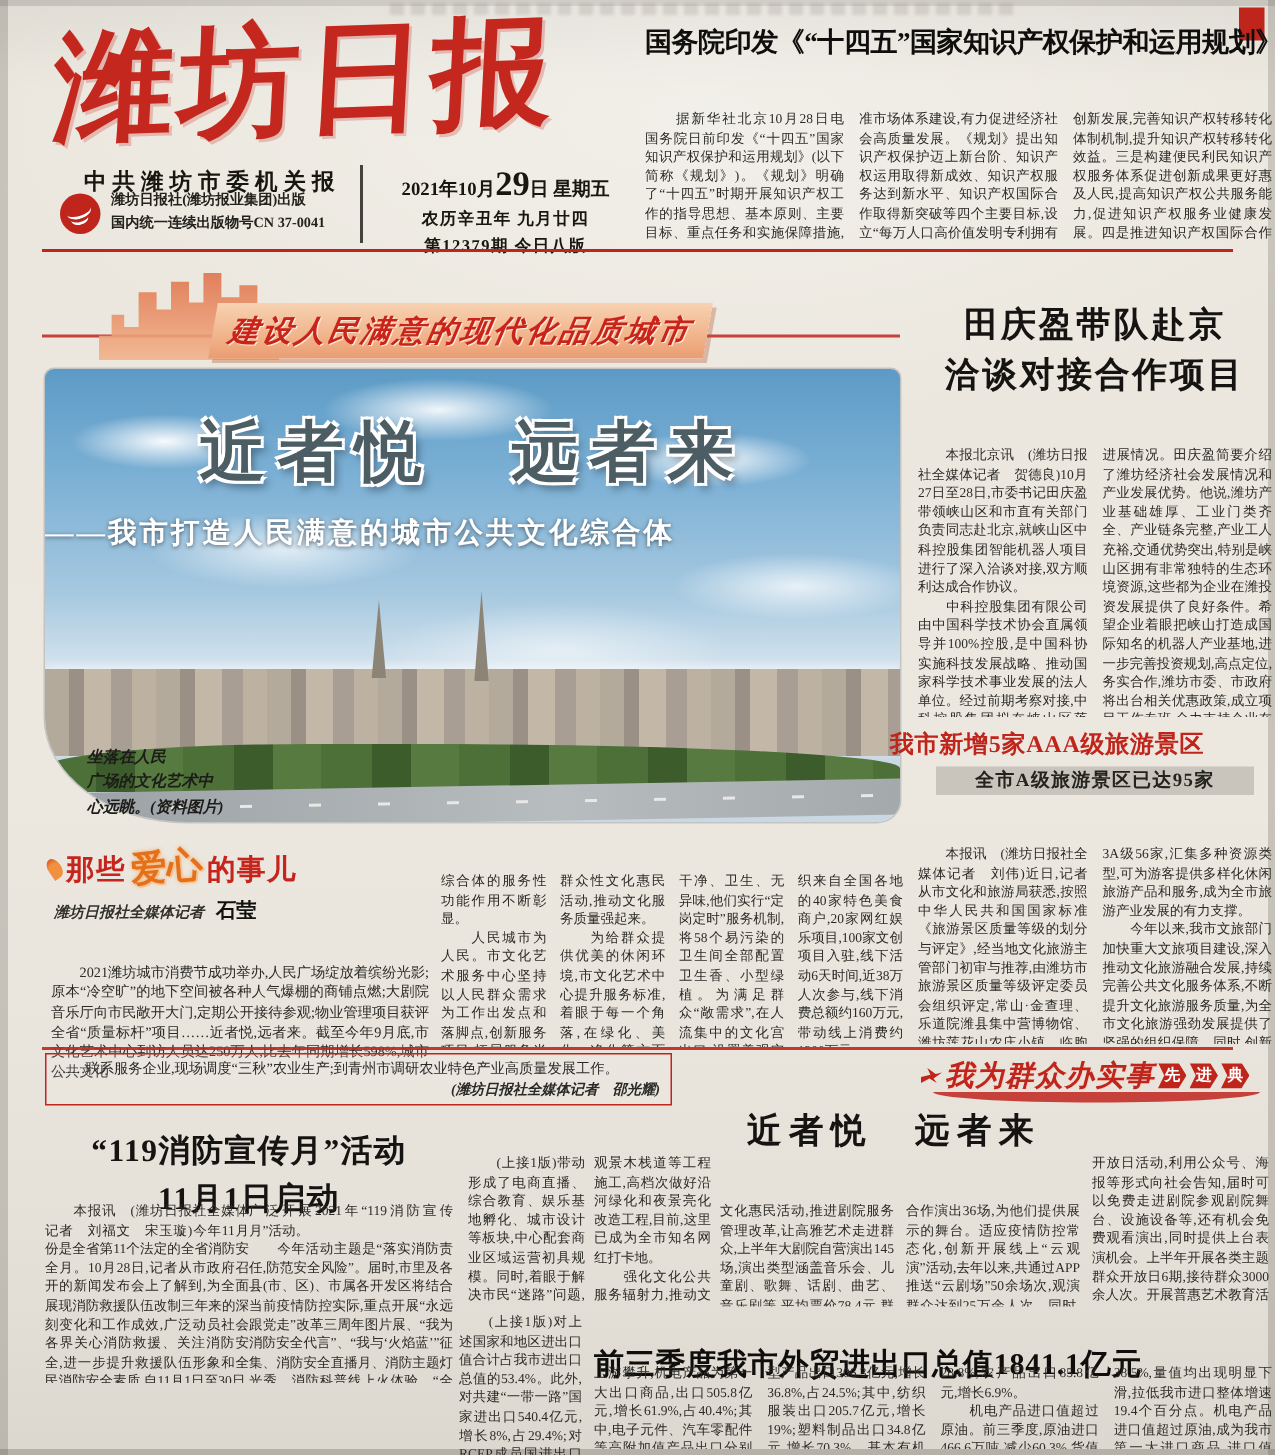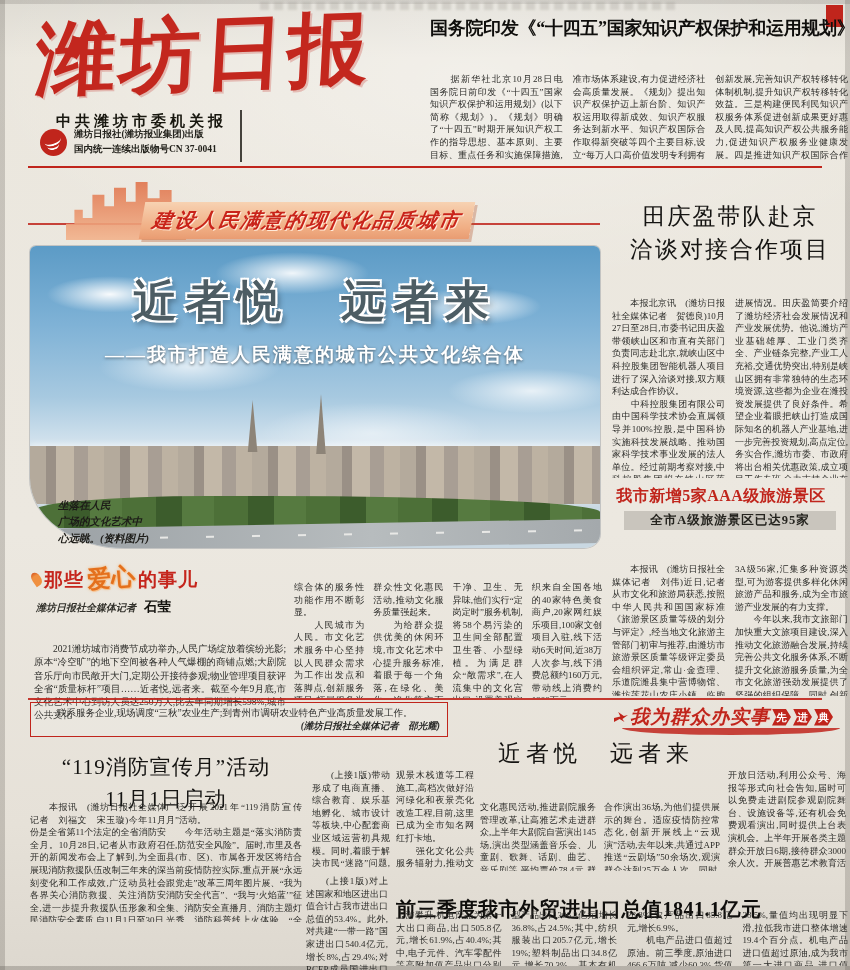--- a/index.html
+++ b/index.html
@@ -7,21 +7,21 @@
         background:linear-gradient(180deg,#dfdcd4 0%,#ebe7de 6%,#ece8e0 55%,#e6e1d8 85%,#ddd8cf 100%);
         font-family:"Liberation Serif",serif;color:#2a2a28;}
   #page::before{content:"";position:absolute;inset:0;pointer-events:none;
         background:radial-gradient(700px 300px at 55% 8%,rgba(255,255,255,.35),transparent 70%),
                    linear-gradient(90deg,rgba(90,85,78,.25) 0 5px,transparent 5px calc(100% - 5px),rgba(90,85,78,.25) calc(100% - 5px)),
                    linear-gradient(0deg,rgba(90,85,78,.3) 0 4px,transparent 4px calc(100% - 4px),rgba(120,115,108,.25) calc(100% - 4px));}
   .abs{position:absolute;}
   .col{font-size:9px;line-height:1.4;text-align:justify;white-space:pre-wrap;overflow:hidden;color:#2b2b28;margin-top:25px;}
   .cols{display:flex;}
   .cols>.col{flex:1;}
-  .serifhead{font-family:"Liberation Serif",serif;font-weight:400;color:#151412;}
+  .serifhead{font-family:"Liberation Serif",serif;font-weight:700;color:#151412;}
   
   .masthead-title{font-size:80px;font-weight:900;color:#c3271e;letter-spacing:4px;line-height:1;
         transform:rotate(-2deg) skewX(-5deg);transform-origin:left top;text-shadow:2px 2px 0 rgba(195,39,30,.25);}
   .organ{font-size:15px;font-weight:900;letter-spacing:4px;color:#18170f;}
   .publine{font-size:9.5px;font-weight:bold;color:#23221c;line-height:1.6;}
   .logo{width:27px;height:27px;border-radius:50%;background:#c0251c;position:relative;}
   .logo::before,.logo::after{content:"";position:absolute;border:solid #fff;border-width:0 0 2.5px 0;border-radius:50%;}
   .logo::before{width:17px;height:9px;left:4px;top:6px;transform:rotate(-18deg);}
   .logo::after{width:12px;height:7px;left:7px;top:12px;transform:rotate(-14deg);}
   .vdiv{width:1.5px;background:#44423c;}
@@ -102,20 +102,27 @@
   <div class="abs corner-mark" style="left:826px;top:5px;width:17px;height:22px;"></div>
 
   <div class="abs masthead-title" style="left:38px;top:20px;width:400px;">潍坊日报</div>
   <div class="abs organ" style="left:56px;top:112px;">中共潍坊市委机关报</div>
   <div class="abs logo" style="left:40px;top:129px;"></div>
   <div class="abs" style="left:74px;top:127px;width:160px;">
     <div class="publine">潍坊日报社(潍坊报业集团)出版</div>
     <div class="publine">国内统一连续出版物号CN 37-0041</div>
   </div>
   <div class="abs vdiv" style="left:240px;top:110px;height:52px;"></div>
+  <div class="abs" style="left:252px;top:110px;width:170px;text-align:center;">
+    <div class="dateline">
+      <span>2021年10月</span><span class="dateday">29</span><span>日  星期五</span>
+    </div>
+    <div class="datesub" style="margin-top:2px;">农历辛丑年  九月廿四</div>
+    <div class="datesub" style="margin-top:3px;">第12379期  今日八版</div>
+  </div>
 
   <div class="abs top-title" style="left:430px;top:16px;width:418px;">国务院印发《“十四五”国家知识产权保护和运用规划》</div>
   <div class="abs cols" style="left:430px;top:48px;width:418px;height:114px;gap:10px;">
     <div class="col">　　据新华社北京10月28日电　国务院日前印发《“十四五”国家知识产权保护和运用规划》(以下简称《规划》)。《规划》明确了“十四五”时期开展知识产权工作的指导思想、基本原则、主要目标、重点任务和实施保障措施,对未来五年的知识产权工作进行了全面部署。
 　　《规划》指出,坚持质量优先、强化保护、开放合作、系统协同,到2025年,知识产权强国建设阶段性目标任务如期完成,知识产权领域治理能力和治理水平显著提高,知识产权事业实现高质量发展,有效支撑创新驱动发展和高</div>
     <div class="col">准市场体系建设,有力促进经济社会高质量发展。《规划》提出知识产权保护迈上新台阶、知识产权运用取得新成效、知识产权服务达到新水平、知识产权国际合作取得新突破等四个主要目标,设立“每万人口高价值发明专利拥有量”等八个主要预期性指标。
 　　《规划》围绕五个方面部署了重点任务。一是全面加强知识产权保护激发全社会创新活力,完善知识产权法律政策体系,加强知识产权司法保护、行政保护,协同保护和源头保护。二是提高知识产权转移转化成效支撑实体经济</div>
     <div class="col">创新发展,完善知识产权转移转化体制机制,提升知识产权转移转化效益。三是构建便民利民知识产权服务体系促进创新成果更好惠及人民,提高知识产权公共服务能力,促进知识产权服务业健康发展。四是推进知识产权国际合作服务开放型经济发展,主动参与知识产权全球治理,提升知识产权国际合作水平,加强知识产权保护国际合作。五是推进知识产权人才和文化建设夯实事业发展基础。围绕五大任务,《规划》还设立了商业秘密保护工程等十五个专项工程。</div>
   </div>
 
@@ -128,21 +135,21 @@
   </div>
 
   <div class="abs photo" style="left:30px;top:246px;width:570px;height:302px;">
     <div class="abs clouds"></div>
     <div class="abs citystrip"></div>
     <div class="abs spire" style="left:38%;"></div>
     <div class="abs spire" style="left:50%;height:60px;bottom:94px;"></div>
     <div class="abs trees"></div>
     <div class="abs roadband"></div>
     <div class="abs photo-title" style="left:0;right:0;top:26px;text-align:center;">近者悦　远者来</div>
-    <div class="abs photo-sub" style="left:0;right:0;top:96px;text-align:center;">——我市打造人民满意的城市公共文化综合体</div>
+    <div class="abs photo-sub" style="left:0;right:0;top:96px;text-align:left;">——我市打造人民满意的城市公共文化综合体</div>
   </div>
   <div class="abs caption" style="left:34px;top:498px;width:140px;margin-left:24px;">坐落在人民
 广场的文化艺术中
 心远眺。(资料图片)</div>
 
   <div class="abs badge" style="left:32px;top:562px;">
     <span class="flame"></span>
     <span class="b1">那些</span>
     <span class="bheart">爱心</span>
     <span class="b1">的事儿</span>
@@ -169,21 +176,21 @@
   <div class="abs serifhead r1-title" style="left:612px;top:200px;width:236px;">田庆盈带队赴京
 洽谈对接合作项目</div>
   <div class="abs cols" style="left:612px;top:272px;width:236px;height:206px;gap:10px;">
     <div class="col">　　本报北京讯　(潍坊日报社全媒体记者　贺德良)10月27日至28日,市委书记田庆盈带领峡山区和市直有关部门负责同志赴北京,就峡山区中科控股集团智能机器人项目进行了深入洽谈对接,双方顺利达成合作协议。
 　　中科控股集团有限公司由中国科学技术协会直属领导并100%控股,是中国科协实施科技发展战略、推动国家科学技术事业发展的法人单位。经过前期考察对接,中科控股集团拟在峡山区落地“四位一体”项目,包括机器人产业园、机器人产业研究院、智能机器人租赁、职业机器人大赛。
 　　在双方举行的座谈会上,中科控股集团董事长邢海宁,中科控股集团副总经理吴疆,峡山区党工委书记、管委会主任张龙江分别介绍了中科控股集团情况、中科“四位一体”项目情况和项目</div>
     <div class="col">进展情况。田庆盈简要介绍了潍坊经济社会发展情况和产业发展优势。他说,潍坊产业基础雄厚、工业门类齐全、产业链条完整,产业工人充裕,交通优势突出,特别是峡山区拥有非常独特的生态环境资源,这些都为企业在潍投资发展提供了良好条件。希望企业着眼把峡山打造成国际知名的机器人产业基地,进一步完善投资规划,高点定位,务实合作,潍坊市委、市政府将出台相关优惠政策,成立项目工作专班,全力支持企业在潍发展。邢海宁十分看好潍坊的产业发展环境,认为潍坊发展科技产业决心大、服务优、资源优势好,希望项目能够得到潍坊市委、市政府的重视和支持,相信在双方共同努力下,双方合作一定取得圆满成功。
 　　座谈结束后,双方共同见证了中科智能机器人产业园项目签约。</div>
   </div>
 
-  <div class="abs r2-title" style="left:601px;top:486px;width:240px;">我市新增5家AAA级旅游景区</div>
+  <div class="abs r2-title" style="left:578px;top:486px;width:240px;">我市新增5家AAA级旅游景区</div>
   <div class="abs r2-sub" style="left:624px;top:511px;width:212px;height:19px;">全市A级旅游景区已达95家</div>
   <div class="abs cols" style="left:612px;top:538px;width:236px;height:158px;gap:10px;">
     <div class="col">　　本报讯　(潍坊日报社全媒体记者　刘伟)近日,记者从市文化和旅游局获悉,按照中华人民共和国国家标准《旅游景区质量等级的划分与评定》,经当地文化旅游主管部门初审与推荐,由潍坊市旅游景区质量等级评定委员会组织评定,常山·金查理、乐道院潍县集中营博物馆、潍坊莲花山农庄小镇、临朐淹子岭房车露营公园、坊茨小镇等5家景区达到国家AAA级旅游景区标准要求,确定为国家AAA级旅游景区。
 　　目前我市A级旅游景区已达95家,其中5A级2家、4A级21家、</div>
     <div class="col">3A级56家,汇集多种资源类型,可为游客提供多样化休闲旅游产品和服务,成为全市旅游产业发展的有力支撑。
 　　今年以来,我市文旅部门加快重大文旅项目建设,深入推动文化旅游融合发展,持续完善公共文化服务体系,不断提升文化旅游服务质量,为全市文化旅游强劲发展提供了坚强的组织保障。同时,创新形式,策划活动,充分发挥市场主体和行业协会作用,加快推进精品线路建设,推动乡村游、自驾游“热”起来,推进了旅游项目和产业的蓬勃发展。</div>
   </div>
 
   <div class="abs slogan" style="left:614px;top:704px;">
     <span class="accent-bird"></span>

